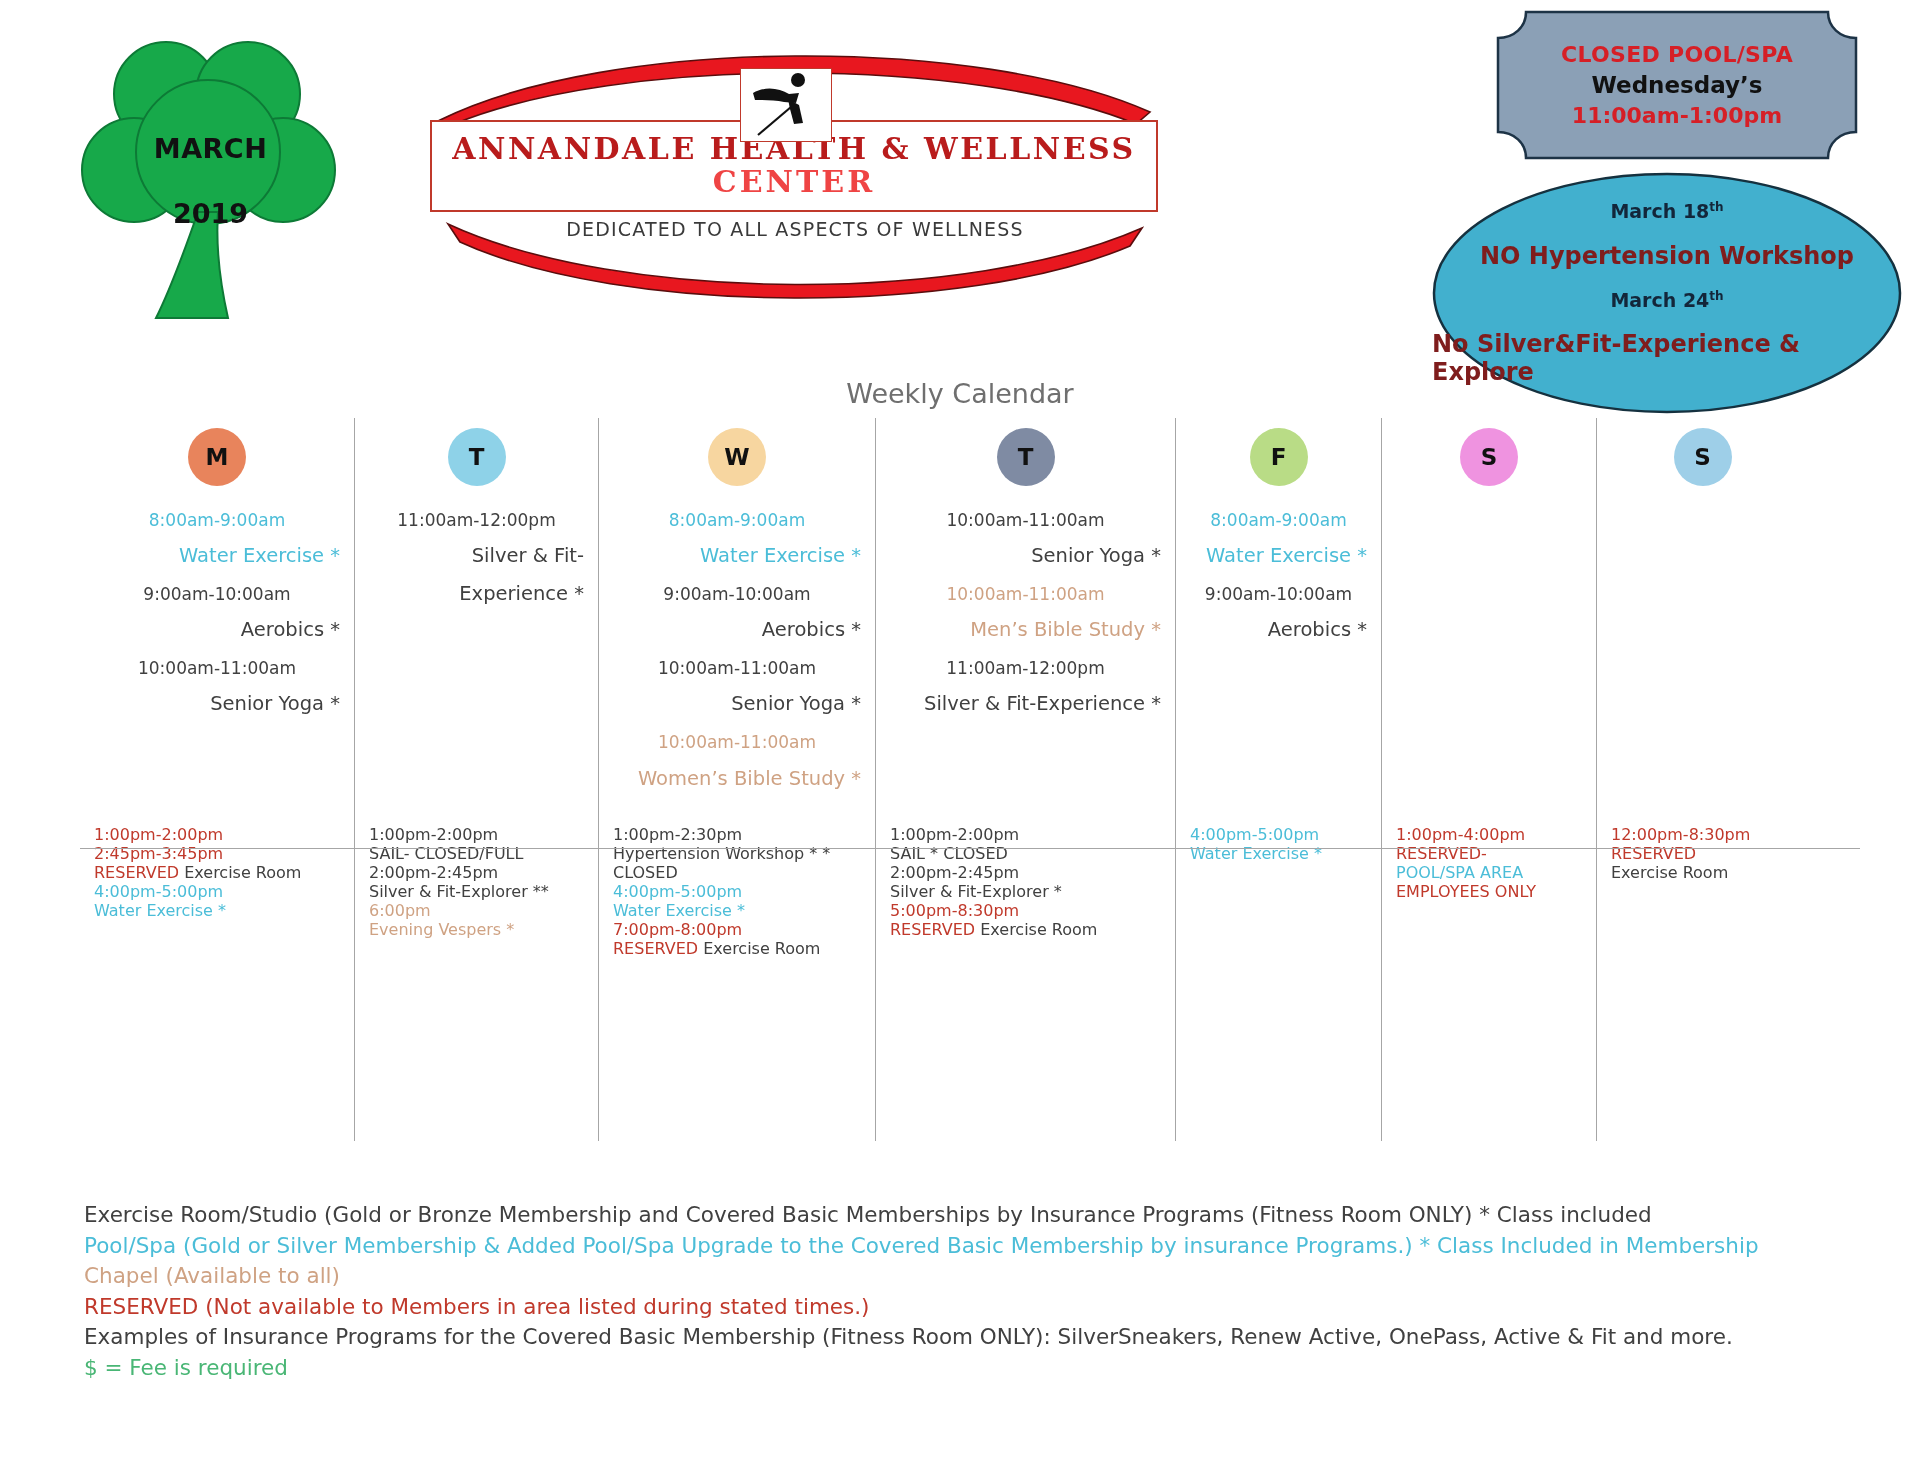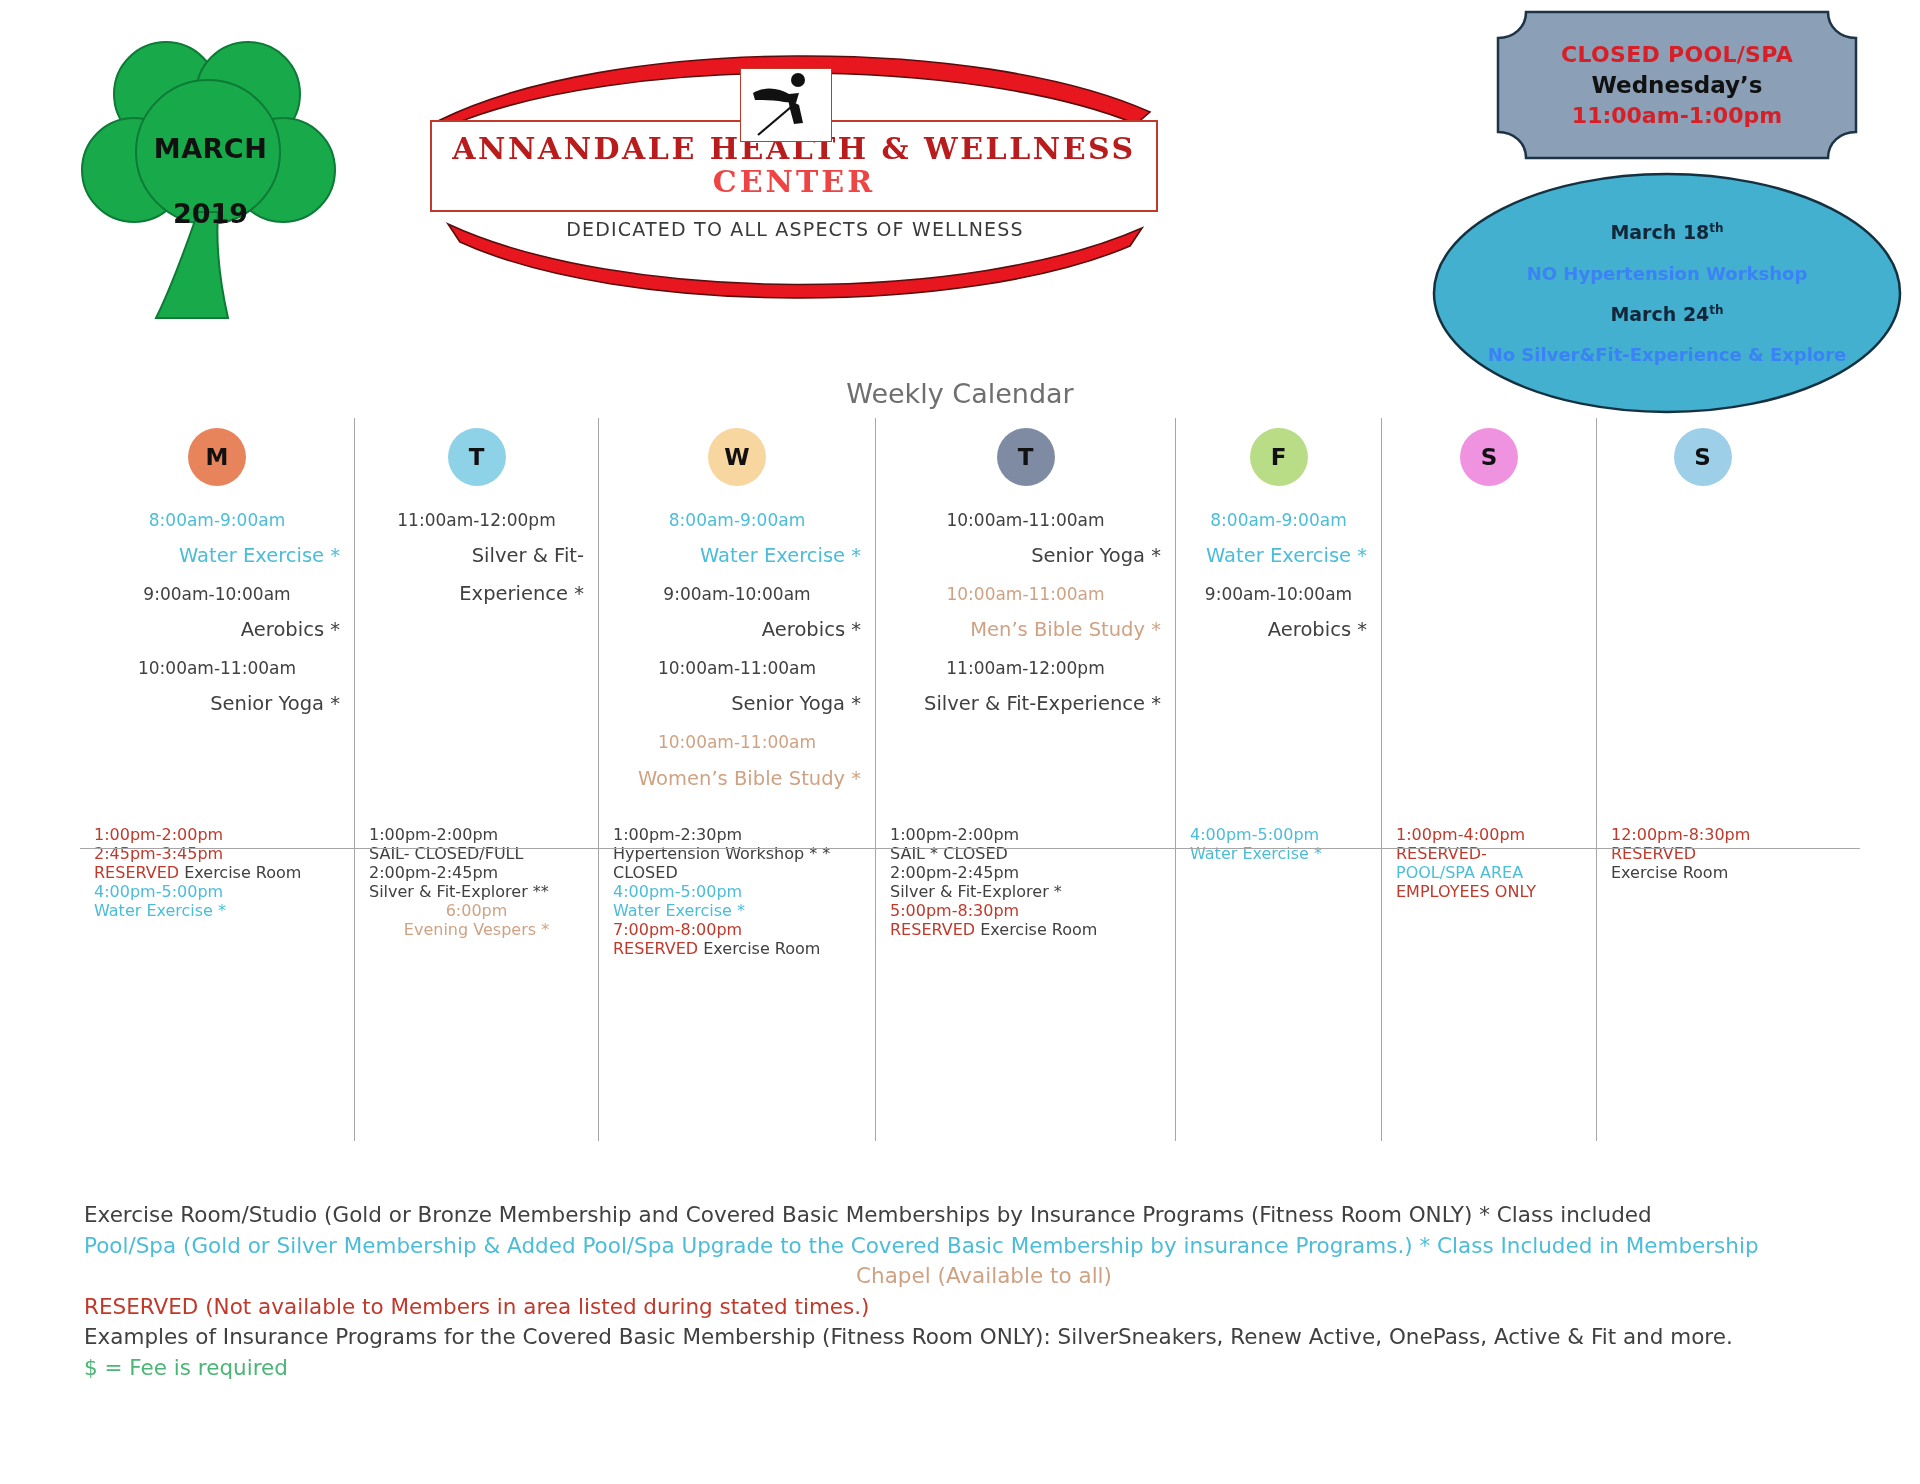--- a/index.html
+++ b/index.html
@@ -43,21 +43,21 @@
   .plaque .l1{font-size:22px;font-weight:bold;color:#d61f26;letter-spacing:.3px;}
   .plaque .l2{font-size:23px;font-weight:bold;color:#111;}
   .plaque .l3{font-size:22px;font-weight:bold;color:#d61f26;}
 
   
   .ellipse{position:absolute;left:1432px;top:172px;width:500px;height:242px;}
   .ellipse .el-txt{position:absolute;left:0;top:0;width:470px;height:242px;
      display:flex;flex-direction:column;align-items:center;justify-content:center;gap:19px;}
   .ellipse .e-b{font-size:19px;font-weight:bold;color:#13263a;}
   .ellipse .e-b sup{font-size:12px;}
-  .ellipse .e-n{font-size:18px;font-weight:bold;color:#3b82f6;}
+  .ellipse .e-n{font-size:24px;font-weight:bold;color:#7f1d1d;}
 
   
   .weekly-title{position:absolute;left:0;top:378px;width:1920px;text-align:center;
       font-size:27px;color:#6f6f6f;font-family:"DejaVu Sans",sans-serif;}
 
   #calendar{position:absolute;left:80px;top:418px;width:1780px;}
   .cal-grid{display:grid;grid-template-columns:274px 244px 277px 300px 206px 215px 212px;}
   .daycell{position:relative;}
   .vline{border-left:1.5px solid #a6a6a6;}
 
@@ -67,21 +67,21 @@
 
   .am-body{min-height:300px;padding:8px 14px 10px 14px;box-sizing:border-box;}
   .pm-body{min-height:330px;padding:14px 14px 10px 14px;box-sizing:border-box;}
 
   .ev{margin-bottom:3px;}
   .ev .t{font-size:17px;line-height:1.95;text-align:center;}
   .ev .n{font-size:19.5px;line-height:1.95;text-align:right;}
 
   .c-pool{color:#4bbdd8;}
   .c-black{color:#404040;}
-  .c-chapel{color:#cfa283;text-align:center;}
+  .c-chapel{color:#cfa283;}
   .c-res{color:#c0392b;}
   .c-green{color:#49b675;}
 
   .hr-mid{position:absolute;left:80px;top:848px;width:1780px;border-top:1.5px solid #a6a6a6;}
 
   
   #legend{position:absolute;left:84px;top:1200px;width:1800px;}
   #legend div{font-size:21.5px;line-height:1.42;font-family:"DejaVu Sans",sans-serif;}
 </style>
 </head>

